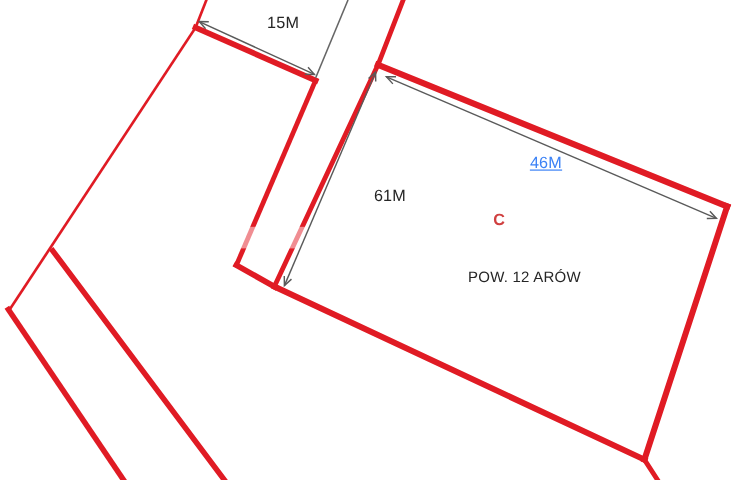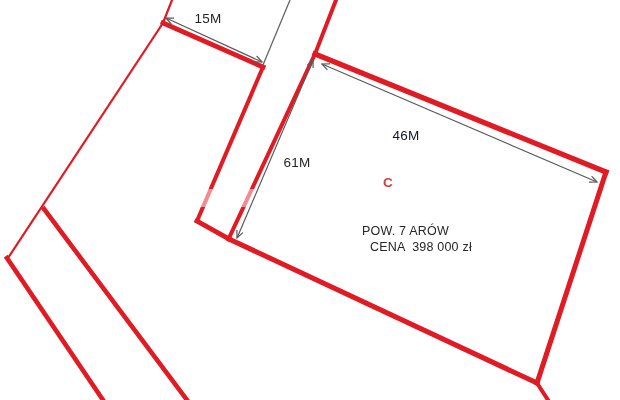--- a/index.html
+++ b/index.html
@@ -1,19 +1,19 @@
 <!DOCTYPE html>
 <html><head>
 <meta charset="utf-8">
 <style>
   html,body{margin:0;padding:0;background:#ffffff;}
   body{width:620px;height:400px;overflow:hidden;font-family:"Liberation Sans",sans-serif;}
   .stage{position:relative;width:620px;height:400px;background:#ffffff;overflow:hidden;}
   .stage svg{position:absolute;left:0;top:0;width:620px;height:400px;}
-  .lbl{position:absolute;color:#262626;white-space:pre;line-height:1.15;}
+  .lbl{position:absolute;color:#262626;white-space:pre;line-height:1.15;margin-left:28px;}
   .measure{font-size:13.5px;transform:translate(-50%,-50%);letter-spacing:.2px;}
   .plot-name{font-size:13.5px;font-weight:600;}
   .info{font-size:12.5px;letter-spacing:.2px;}
 </style>
 </head>
 <body>
 
 <div class="stage" style="background: rgb(255, 255, 255);">
   <svg viewBox="0 0 620 400" xmlns="http://www.w3.org/2000/svg">
       <line x1="172" y1="0" x2="163" y2="23" stroke="#e01b24" stroke-width="2.2" stroke-linecap="square"></line>
@@ -43,19 +43,18 @@
       </g>
       <g>
         <line x1="322" y1="64" x2="597" y2="182" stroke="#5a5a5a" stroke-width="1.2"></line>
         <path d="M589.0 182.1 L597 182 L591.6 176.1" stroke="#5a5a5a" stroke-width="1.2" fill="none"></path>
         <path d="M330.0 63.9 L322 64 L327.4 69.9" stroke="#5a5a5a" stroke-width="1.2" fill="none"></path>
       </g>
     </svg>
 
   <div class="lbl measure" style="left: 208px; top: 19px; color: rgb(38, 38, 38);">15M</div>
   <div class="lbl measure" style="left: 297px; top: 163px; color: rgb(38, 38, 38);">61M</div>
-  <div class="lbl measure" style="left: 406px; top: 136px; color: #0f172a;">46M</div>
+  <div class="lbl measure" style="left: 427px; top: 136px; color: #3b82f6; text-decoration: underline;">46M</div>
 
   <div class="lbl measure plot-name" style="left: 388px; top: 183px; color: rgb(208, 64, 64);">C</div>
 
-  <div class="lbl info" style="left: 362px; top: 224px; color: rgb(38, 38, 38);">POW. 7 ARÓW</div>
-  <div class="lbl info" style="left: 370px; top: 240px; color: rgb(38, 38, 38);">CENA  398 000 zł</div>
+  <div class="lbl info" style="left: 362px; top: 224px; color: rgb(38, 38, 38);">POW. 12 ARÓW</div>
 </div>
 
 </body></html>

